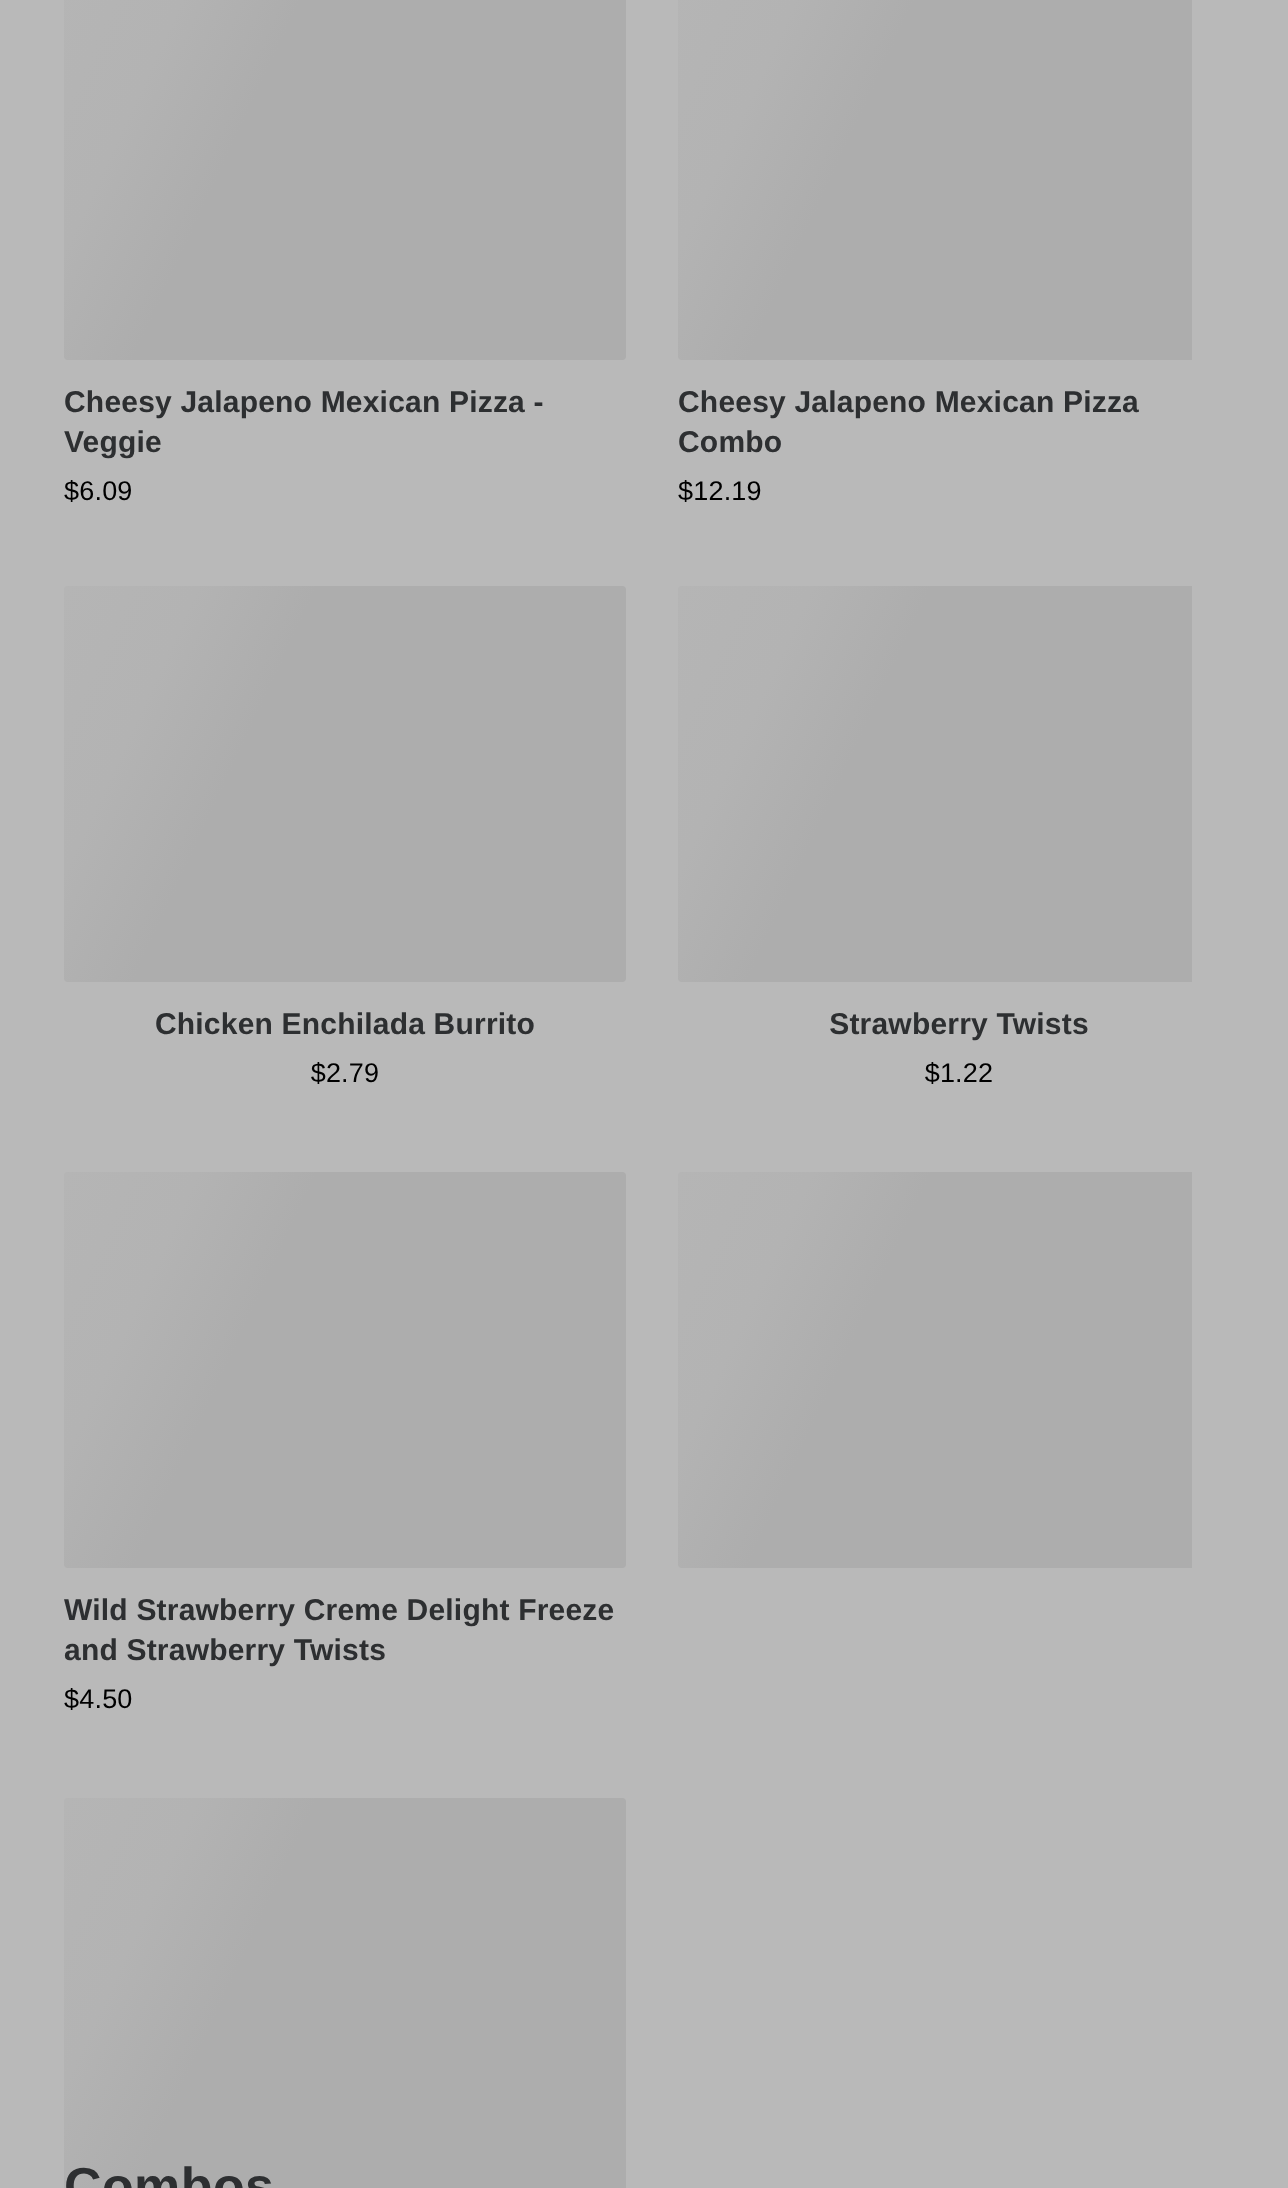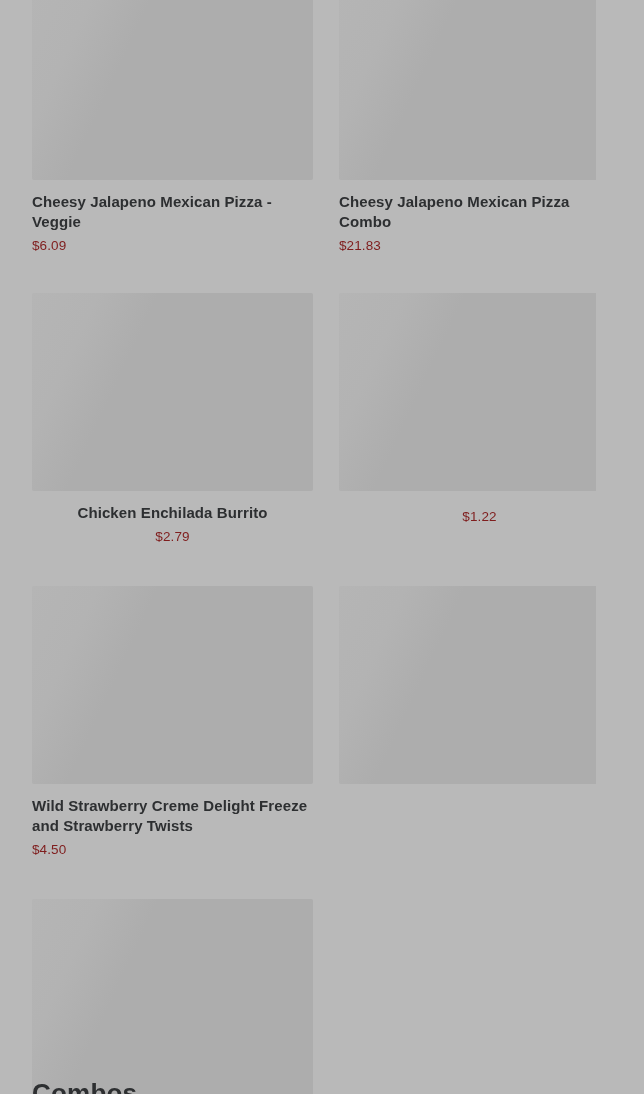--- a/index.html
+++ b/index.html
@@ -64,21 +64,21 @@
     color: #2d2f31;
     letter-spacing: 0.1px;
     word-break: normal;
   }
 
   .card-price {
     margin-top: 5px;
     font-size: 13.5px;
     line-height: 18px;
     font-weight: 400;
-    color: #7f1d1d;
+    color: #000000;
     letter-spacing: 0.1px;
   }
 
   
   .card.row-0 { margin-bottom: 38px; }
   .card.row-1 { margin-bottom: 40px; text-align: center; }
   .card.row-2 { margin-bottom: 40px; }
   .card.row-3 { margin-bottom: 0; }
 
   
@@ -106,35 +106,36 @@
       <div class="card-body">
         <div class="card-title">Cheesy Jalapeno Mexican Pizza - Veggie</div>
         <div class="card-price">$6.09</div>
       </div>
     </div>
 
     <div class="card row-0">
       <div class="card-media"></div>
       <div class="card-body">
         <div class="card-title">Cheesy Jalapeno Mexican Pizza Combo</div>
-        <div class="card-price">$21.83</div>
+        <div class="card-price">$12.19</div>
       </div>
     </div>
 
     <div class="card row-1">
       <div class="card-media"></div>
       <div class="card-body">
         <div class="card-title">Chicken Enchilada Burrito</div>
         <div class="card-price">$2.79</div>
       </div>
     </div>
 
     <div class="card row-1">
       <div class="card-media"></div>
       <div class="card-body">
+        <div class="card-title">Strawberry Twists</div>
         <div class="card-price">$1.22</div>
       </div>
     </div>
 
     <div class="card row-2">
       <div class="card-media"></div>
       <div class="card-body">
         <div class="card-title">Wild Strawberry Creme Delight Freeze and Strawberry Twists</div>
         <div class="card-price">$4.50</div>
       </div>

